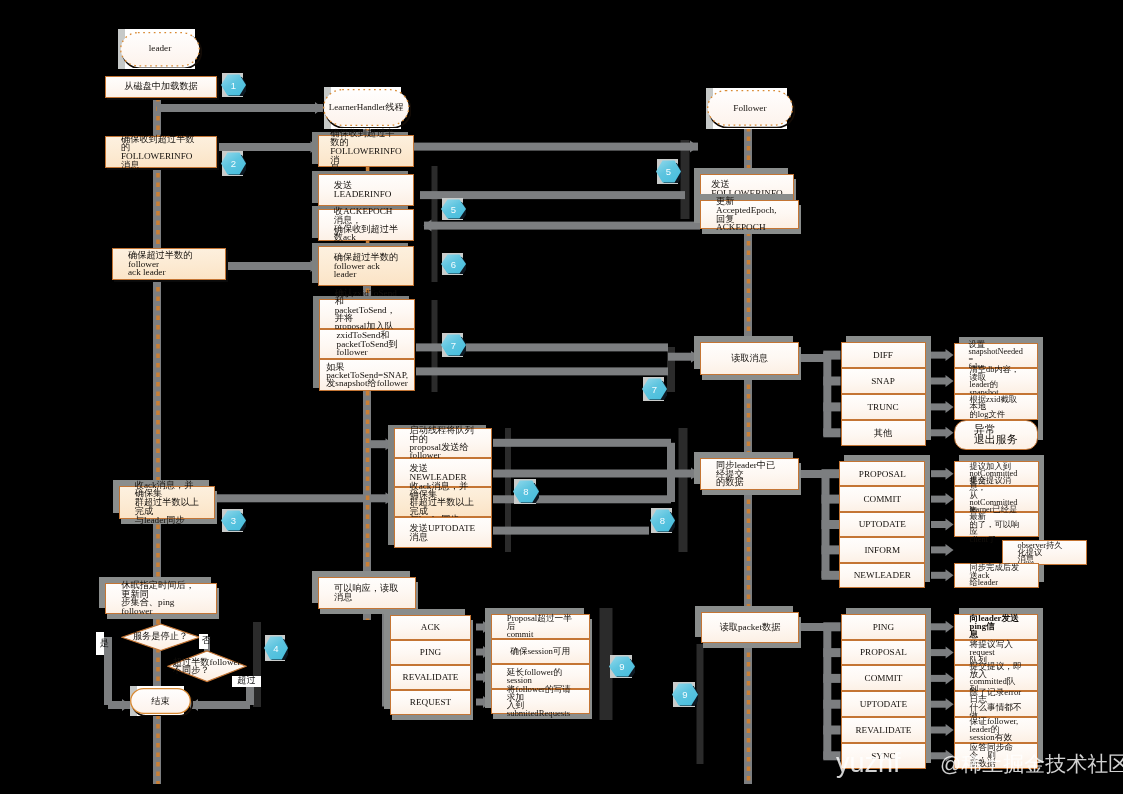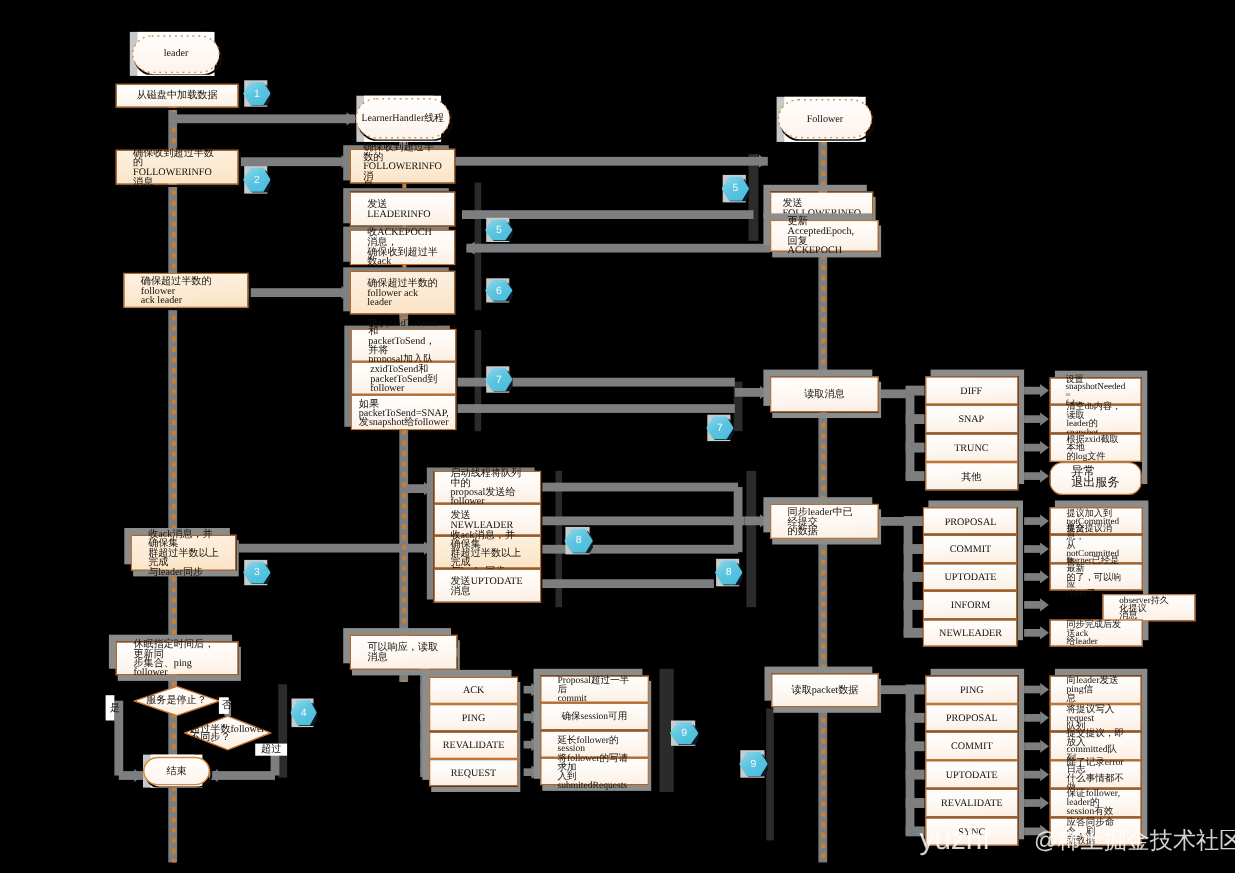--- a/index.html
+++ b/index.html
@@ -346,21 +346,21 @@
 </div>
 <div class="grp shr" style="left:840.7px;top:613.9px;width:85.5px;height:154.8px;">
   <div class="srow" style="top:0.00px;height:25.80px;">PING</div>
   <div class="srow" style="top:25.80px;height:25.80px;">PROPOSAL</div>
   <div class="srow" style="top:51.60px;height:25.80px;">COMMIT</div>
   <div class="srow" style="top:77.40px;height:25.80px;">UPTODATE</div>
   <div class="srow" style="top:103.20px;height:25.80px;">REVALIDATE</div>
   <div class="srow" style="top:129.00px;height:25.80px;">SYNC</div>
 </div>
 <div class="grp shr" style="left:953.6px;top:613.9px;width:84.5px;height:154.8px;">
-  <div class="srow" style="top:0.00px;height:25.80px;font-size:8.7px;">向leader发送ping信
+  <div class="srow" style="top:0.00px;height:25.80px;font-size:8.7px;font-weight:bold;">向leader发送ping信
 息</div>
   <div class="srow" style="top:25.80px;height:25.80px;font-size:8.7px;">将提议写入request
 队列</div>
   <div class="srow" style="top:51.60px;height:25.80px;font-size:8.7px;">提交提议，即放入
 committed队列</div>
   <div class="srow" style="top:77.40px;height:25.80px;font-size:8.7px;">除了记录error日志
 什么事情都不做</div>
   <div class="srow" style="top:103.20px;height:25.80px;font-size:8.7px;">保证follower,
 leader的session有效</div>
   <div class="srow" style="top:129.00px;height:25.80px;font-size:8.7px;">应答同步命令，刷

